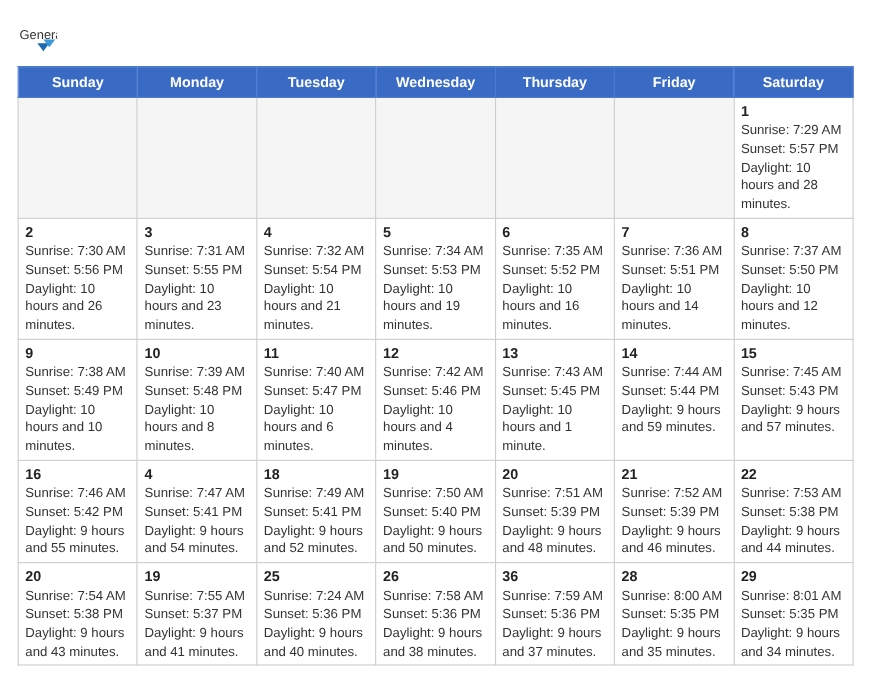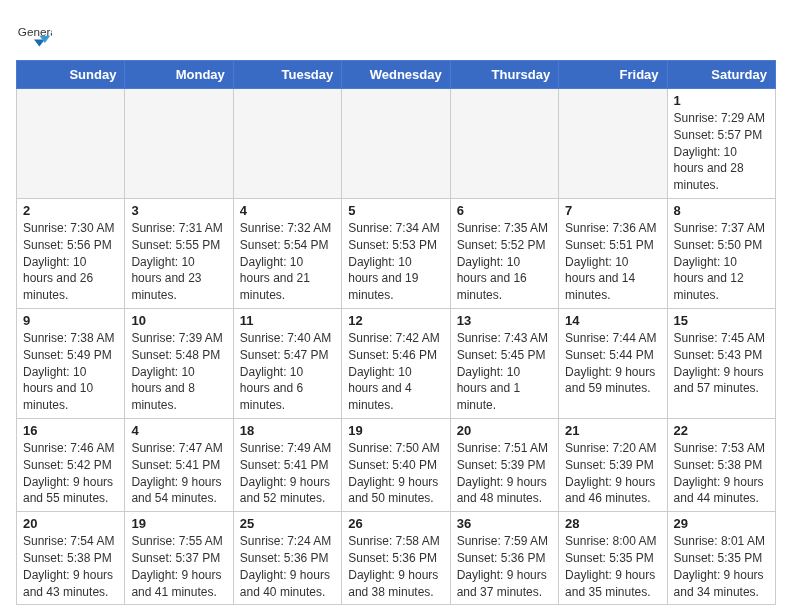--- a/index.html
+++ b/index.html
@@ -38,21 +38,21 @@
       color: #444;
     }
     .calendar {
       width: 100%;
       border-collapse: collapse;
       border: 1px solid #ccc;
     }
     .calendar th {
       background-color: #3a6bc4;
       color: #fff;
-      text-align: right;
+      text-align: center;
       padding: 6px 8px;
       font-size: 13px;
       font-weight: bold;
       border: 1px solid #4a7bd4;
     }
     .calendar td {
       vertical-align: top;
       border: 1px solid #ccc;
       padding: 4px 6px;
       width: 108px;
@@ -242,21 +242,21 @@
 Daylight: 9 hours and 50 minutes.</div>
         </td>
         <td>
           <div class="day-number">20</div>
           <div class="day-info">Sunrise: 7:51 AM
 Sunset: 5:39 PM
 Daylight: 9 hours and 48 minutes.</div>
         </td>
         <td>
           <div class="day-number">21</div>
-          <div class="day-info">Sunrise: 7:20 AM
+          <div class="day-info">Sunrise: 7:52 AM
 Sunset: 5:39 PM
 Daylight: 9 hours and 46 minutes.</div>
         </td>
         <td>
           <div class="day-number">22</div>
           <div class="day-info">Sunrise: 7:53 AM
 Sunset: 5:38 PM
 Daylight: 9 hours and 44 minutes.</div>
         </td>
       </tr>

